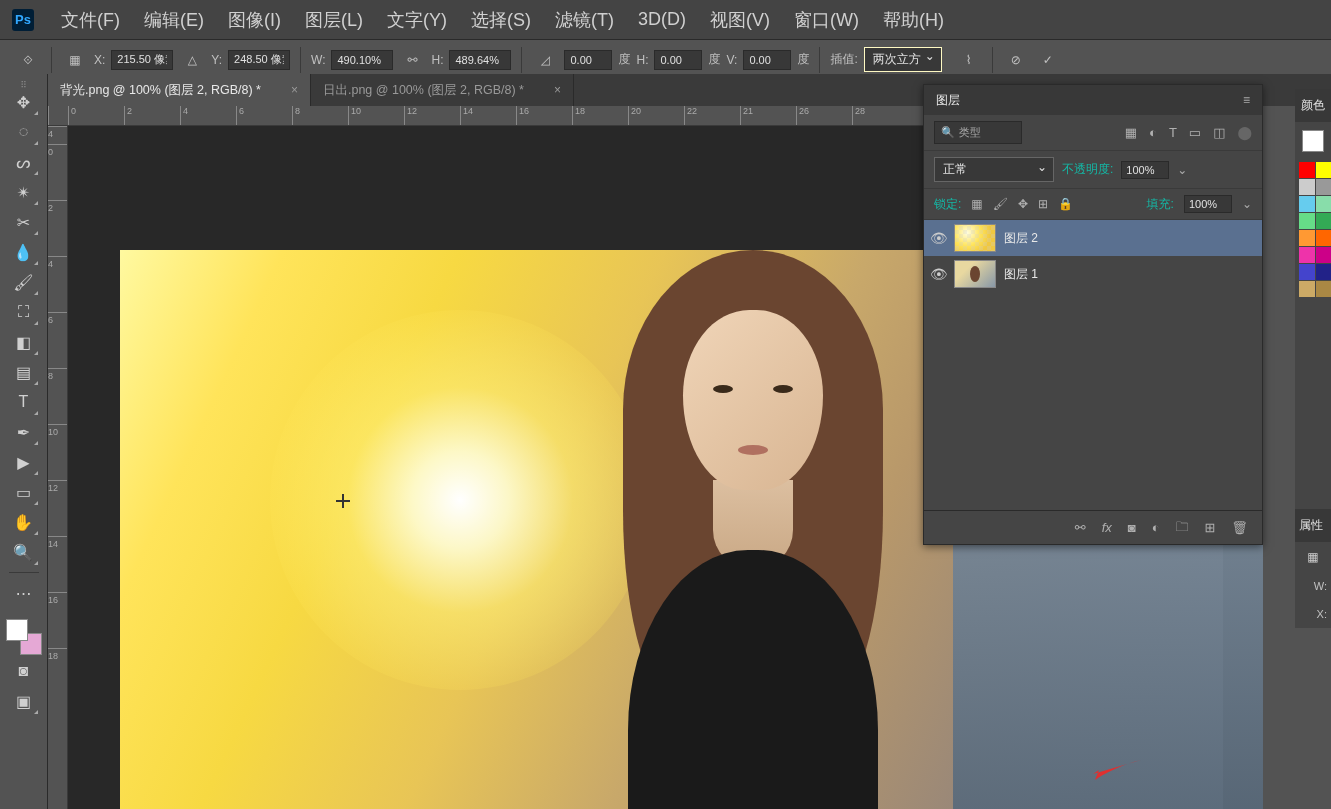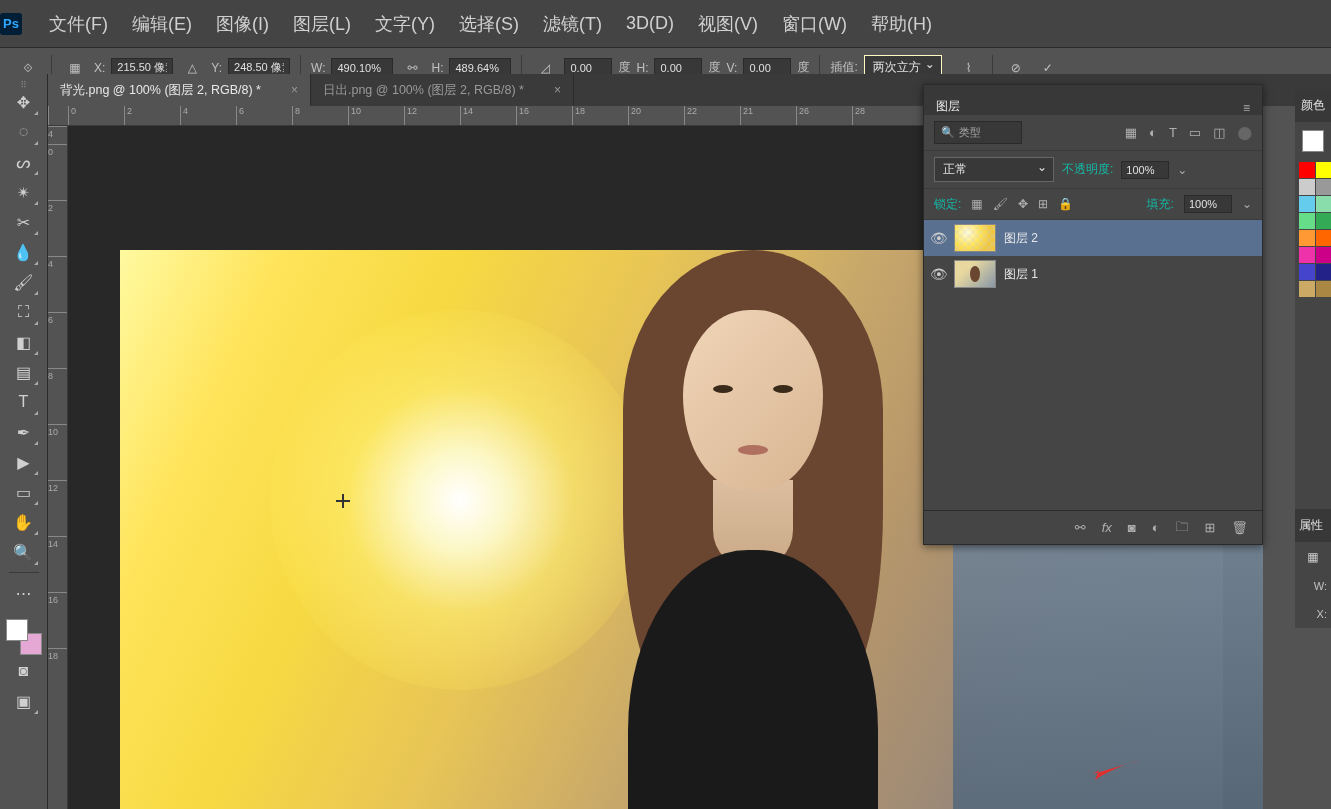--- a/index.html
+++ b/index.html
@@ -1,19 +1,19 @@
 <!DOCTYPE html>
 <html><head>
 <meta charset="utf-8">
 <style>
   * { box-sizing: border-box; margin: 0; padding: 0; font-family: "Microsoft YaHei", sans-serif; }
   body { background: #535353; color: #d0d0d0; font-size: 12px; overflow: hidden; width: 1331px; height: 809px; position: relative; }
   
   
-  .menubar { height: 48px; background: #444444; display: flex; align-items: center; padding: 0 0; border-bottom: 1px solid #2a2a2a; }
+  .menubar { height: 40px; background: #444444; display: flex; align-items: center; padding: 0 12px; border-bottom: 1px solid #2a2a2a; }
   .app-icon { width: 22px; height: 22px; background: #001e36; color: #31a8ff; display: flex; align-items: center; justify-content: center; font-weight: bold; font-size: 13px; border-radius: 3px; margin-right: 15px; }
   .menu-item { padding: 0 12px; height: 34px; display: flex; align-items: center; cursor: pointer; font-size: 18px; }
   
   
   .optionsbar { height: 40px; background: #535353; border-bottom: 1px solid #2a2a2a; display: flex; align-items: center; padding: 0 15px; gap: 6px; }
   .opt-icon { width: 26px; height: 26px; display: flex; align-items: center; justify-content: center; color: #c0c0c0; }
   .opt-label { color: #c0c0c0; font-size: 12px; }
   .opt-input { background: #383838; border: 1px solid #2a2a2a; color: #e0e0e0; padding: 3px 5px; width: 62px; font-size: 11px; text-align: left; }
   .opt-select { background: #383838; border: 1px solid #fef9c3; color: #e0e0e0; padding: 3px 20px 3px 8px; font-size: 12px; position: relative; }
   .opt-select::after { content: "⌄"; position: absolute; right: 6px; top: 1px; }
@@ -54,21 +54,21 @@
   .right-bg { position: absolute; right: -150px; top: 0; bottom: 0; width: 420px; background: linear-gradient(180deg, #a8b8c8 0%, #7a8a9a 40%, #5a6a7a 100%); opacity: 0.95; }
   .red-arrow { position: absolute; right: 80px; bottom: 30px; width: 50px; height: 24px; }
   .red-arrow svg { width: 100%; height: 100%; }
   .cursor-cross { position: absolute; left: 268px; top: 368px; width: 14px; height: 14px; }
   .cursor-cross::before, .cursor-cross::after { content: ""; position: absolute; background: #333; }
   .cursor-cross::before { left: 6px; top: 0; width: 2px; height: 14px; }
   .cursor-cross::after { left: 0; top: 6px; width: 14px; height: 2px; }
   
   
   .layers-panel { position: absolute; top: 84px; right: 68px; width: 340px; background: #454545; border: 1px solid #2a2a2a; box-shadow: 0 2px 8px rgba(0,0,0,0.5); }
-  .lp-header { height: 30px; background: #383838; display: flex; align-items: flex-end; padding: 0 12px; justify-content: space-between; }
+  .lp-header { height: 30px; background: #383838; display: flex; align-items: center; padding: 0 12px; justify-content: space-between; }
   .lp-tab { font-size: 12px; color: #e8e8e8; }
   .lp-row { display: flex; align-items: center; padding: 6px 10px; gap: 8px; border-bottom: 1px solid #3a3a3a; }
   .lp-search { background: #383838; border: 1px solid #2a2a2a; color: #aaa; padding: 3px 6px; width: 88px; font-size: 11px; display: flex; align-items: center; gap: 4px; }
   .lp-icons { display: flex; gap: 12px; margin-left: auto; color: #b0b0b0; }
   .lp-icons span { cursor: pointer; font-size: 13px; }
   .lp-select { background: #383838; border: 1px solid #666; color: #e0e0e0; padding: 3px 20px 3px 8px; font-size: 12px; position: relative; width: 120px; }
   .lp-select::after { content: "⌄"; position: absolute; right: 6px; top: 2px; }
   .lp-label { color: #14b8a6; font-size: 12px; }
   .lp-input { background: #383838; border: 1px solid #2a2a2a; color: #e0e0e0; padding: 2px 4px; width: 48px; font-size: 11px; }
   .lp-lock-row { display: flex; align-items: center; padding: 6px 10px; gap: 10px; border-bottom: 1px solid #3a3a3a; }

